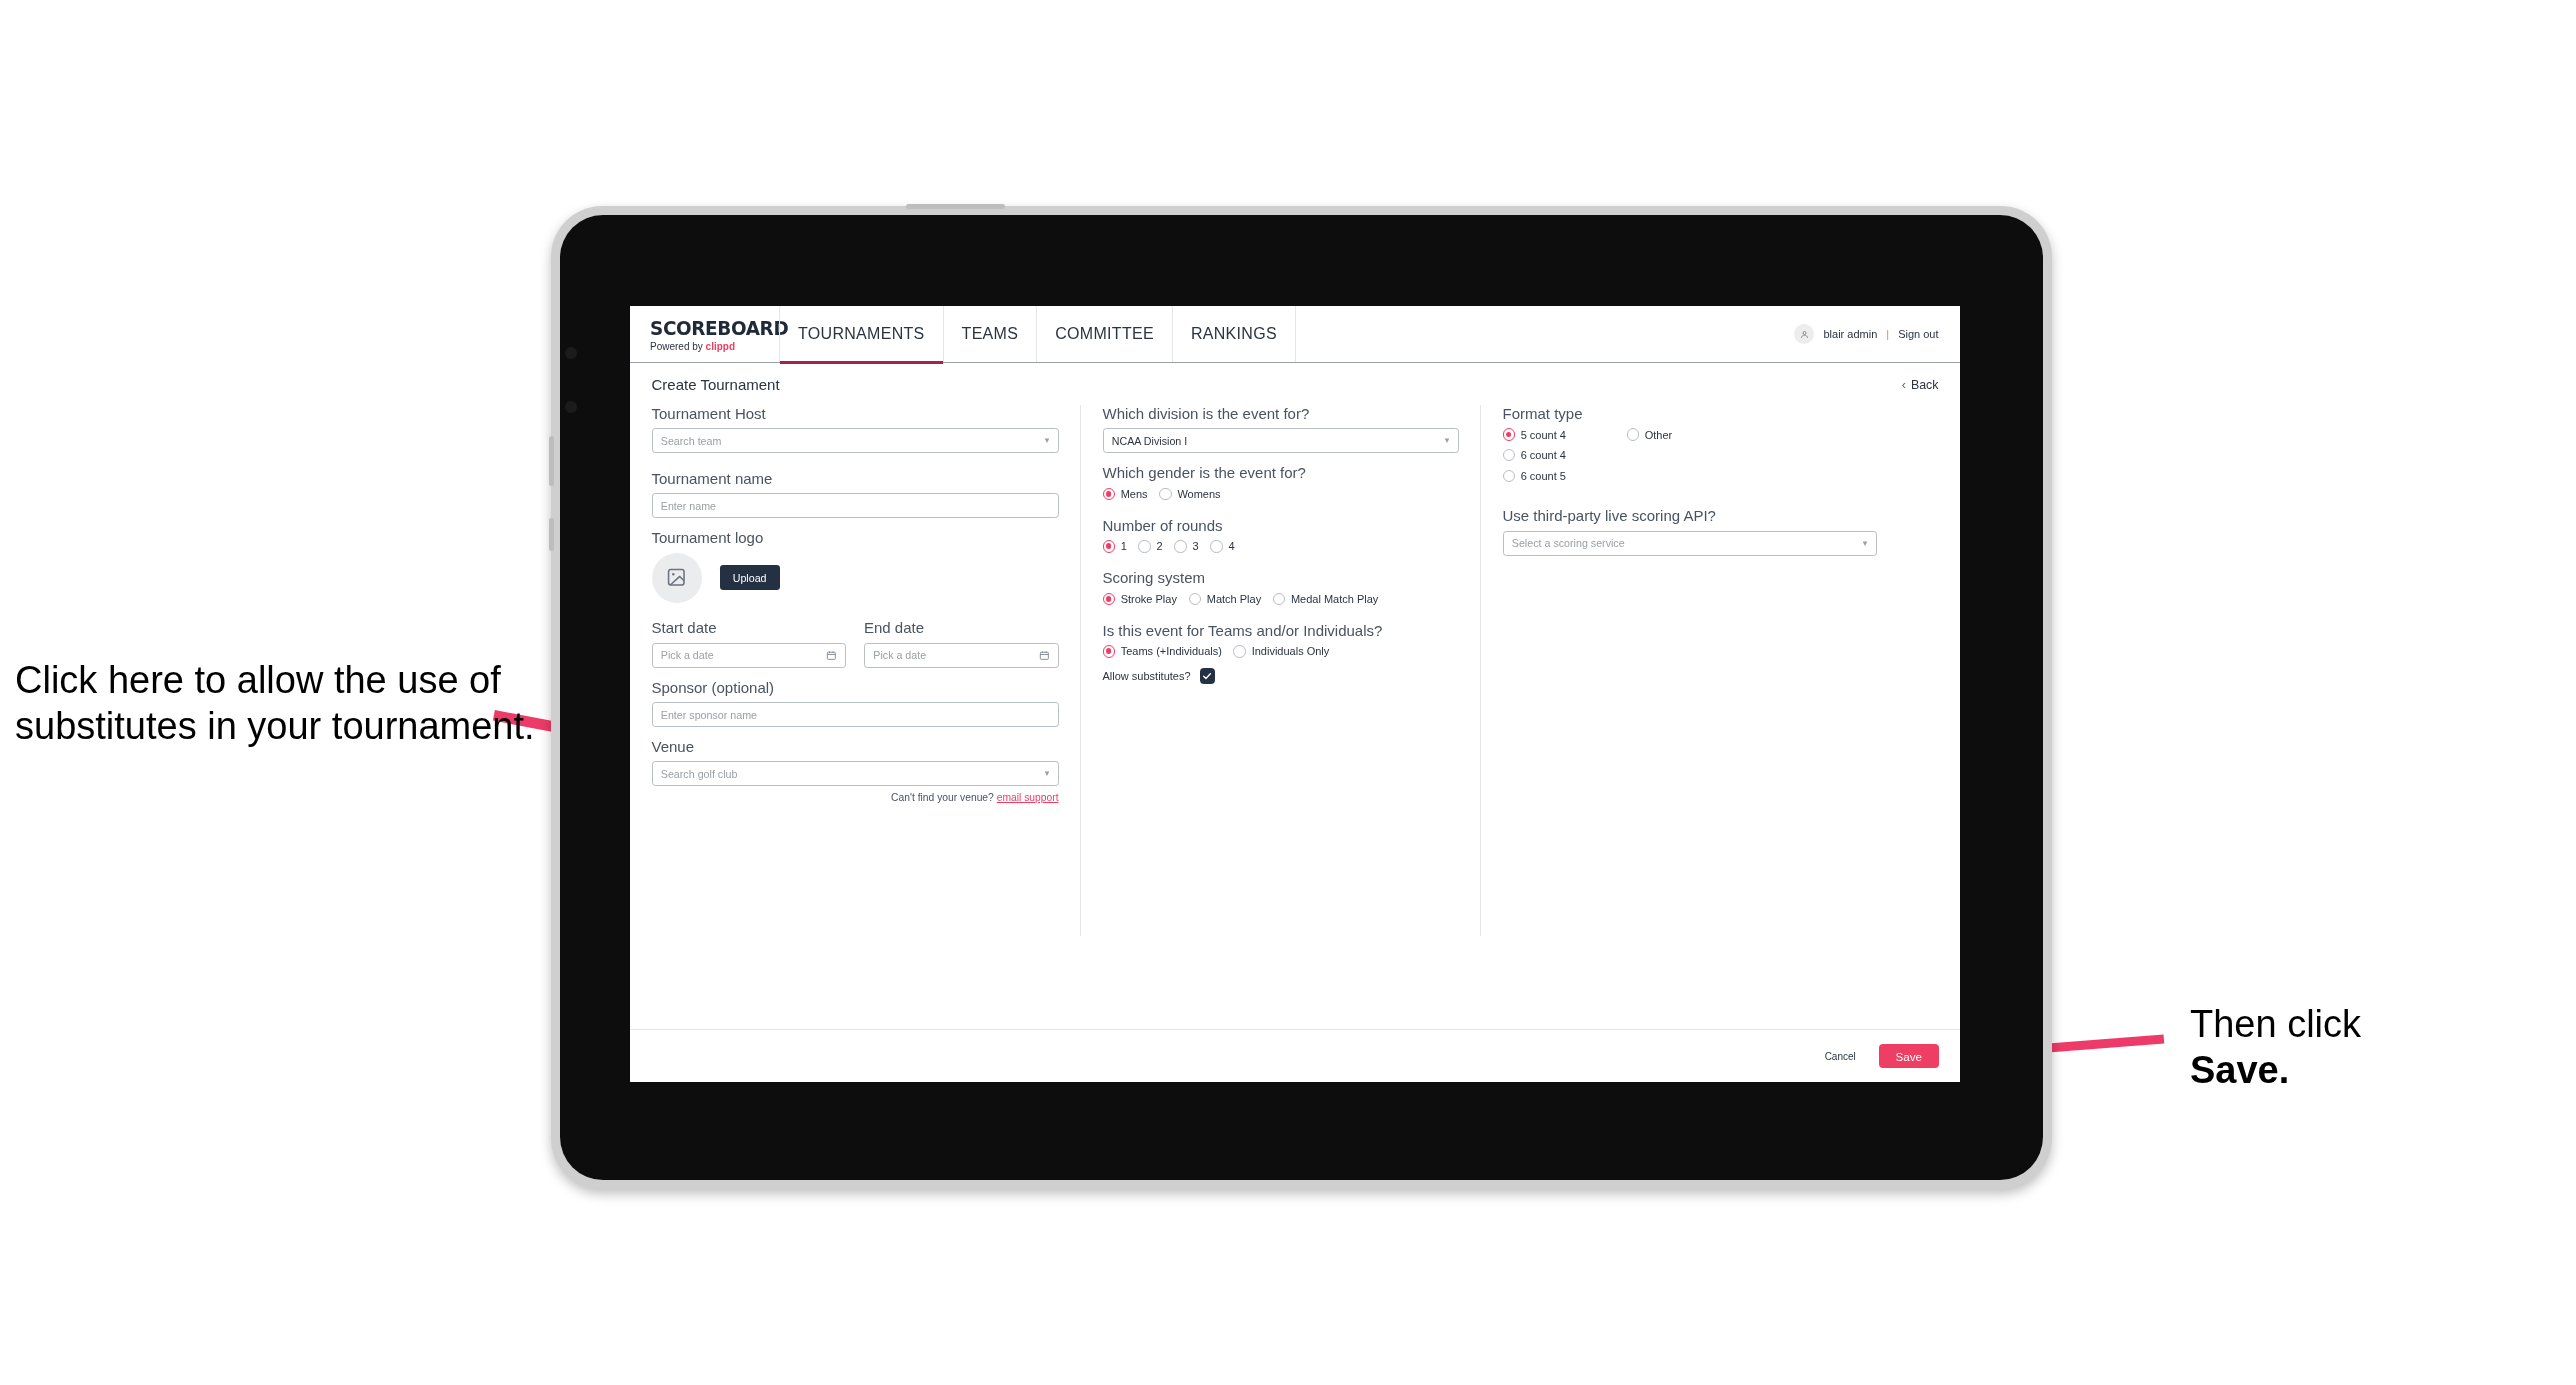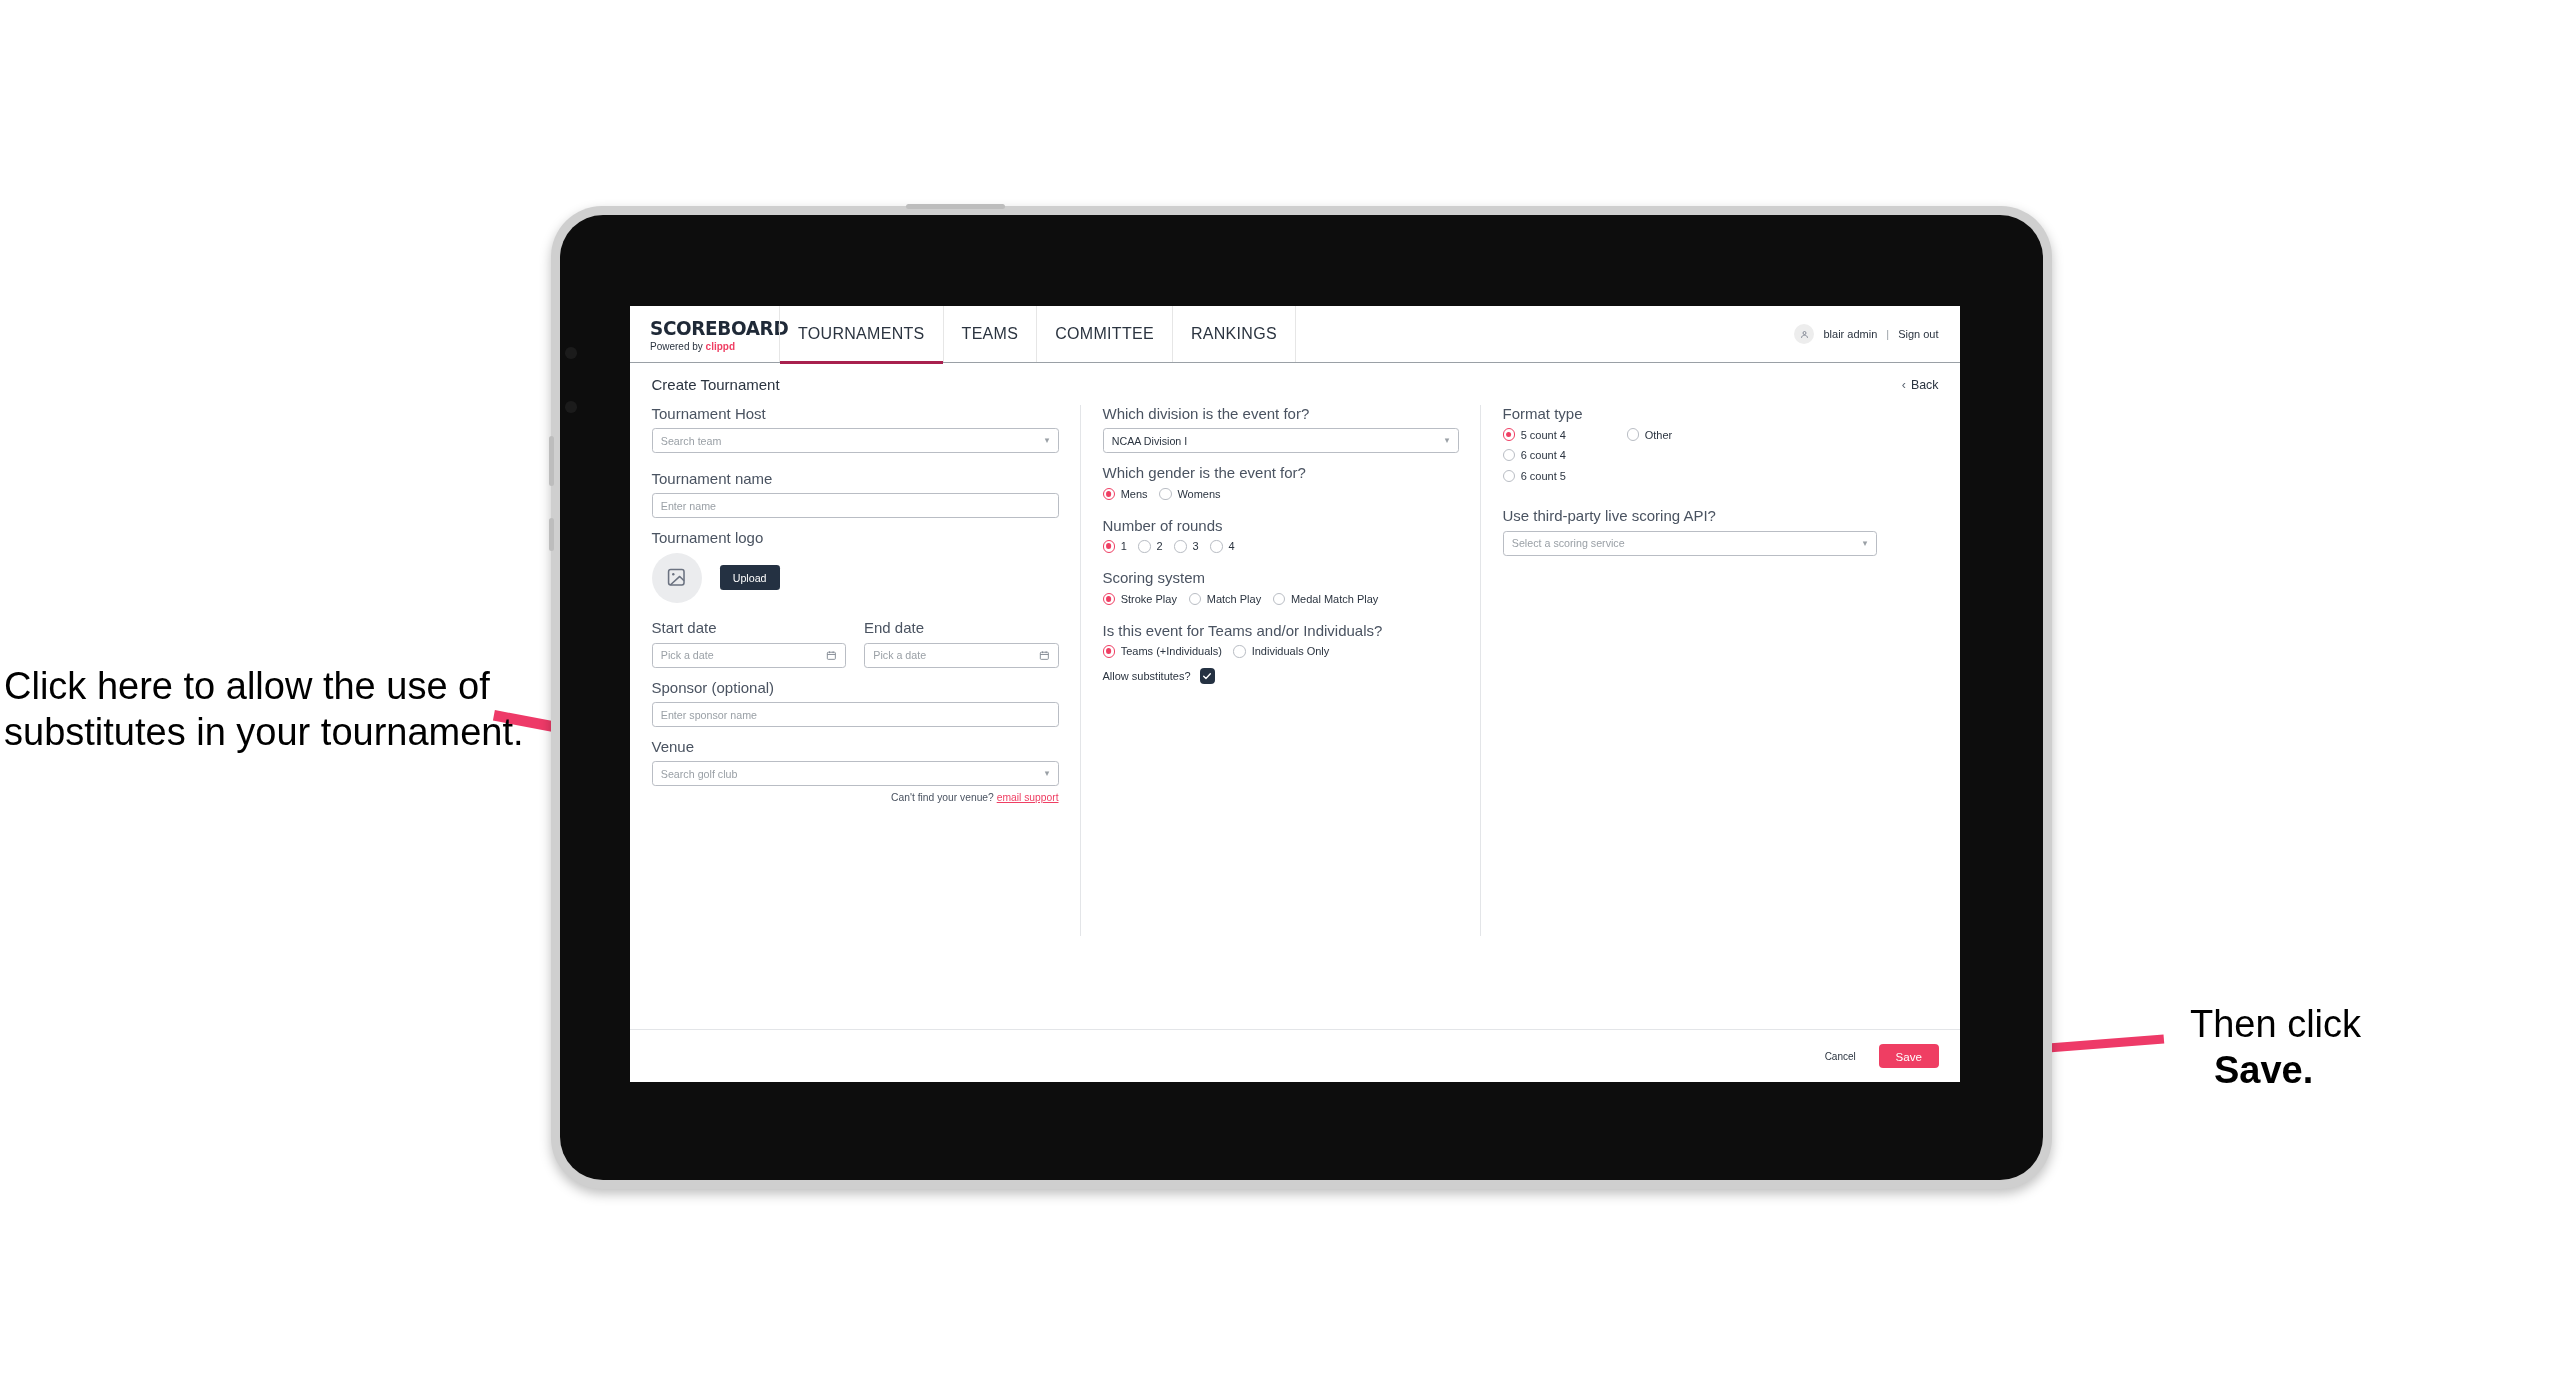--- a/index.html
+++ b/index.html
@@ -147,23 +147,23 @@
     justify-content:flex-end;gap:15px;padding-right:21.5px;box-sizing:border-box;
   }
   .cancel-btn{font-size:10px;color:#2b3440;cursor:pointer;padding:5px 8.3px;}
   .save-btn{
     background:#ef3e63;color:#fff;font-size:11.6px;border-radius:4.1px;
     padding:5.8px 16.5px;cursor:pointer;
   }
 
   
   .anno{position:absolute;color:#000;line-height:1.22;}
-  .anno-left{left:4px;top:657px;width:529px;font-size:38px;margin-top:6px;}
+  .anno-left{left:15px;top:657px;width:529px;font-size:38px;}
   .anno-right{left:2190px;top:1001px;width:347px;font-size:38px;}
-  .anno-right b{font-weight:700;margin-left:24px;}
+  .anno-right b{font-weight:700;}
   .arrows{position:absolute;left:0;top:0;width:2576px;height:1386px;pointer-events:none;}
 </style>
 </head>
 <body>
 
 <svg class="arrows" viewBox="0 0 3119 1678">
 
   <g>
     <line x1="598" y1="866" x2="1268" y2="993" stroke="#ee3a68" stroke-width="13"></line>
     <polygon points="1316,1003 1240,968 1249,1033" fill="#ee3a68"></polygon>

